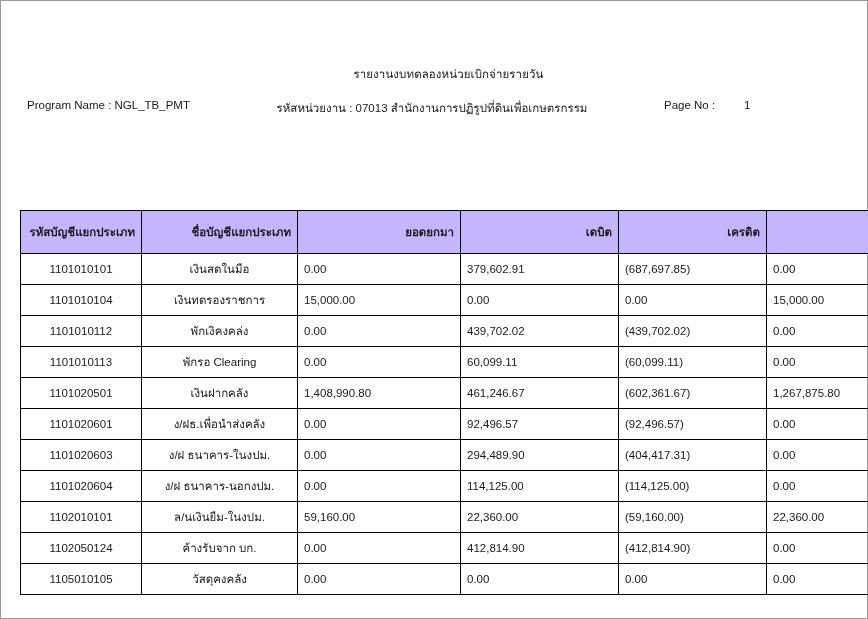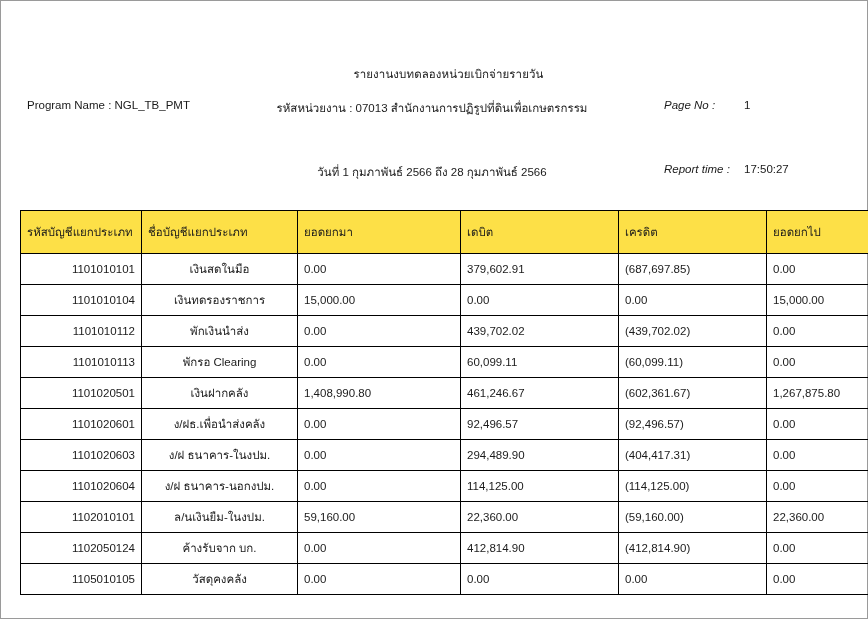--- a/index.html
+++ b/index.html
@@ -58,21 +58,20 @@
     right: 0;
     top: 0;
     text-align: center;
     white-space: nowrap;
   }
   .hdr-right-label {
     position: absolute;
     left: 663px;
     top: 0;
     white-space: nowrap;
-    font-style: italic;
   }
   .hdr-right-value {
     position: absolute;
     left: 743px;
     top: 0;
     white-space: nowrap;
   }
 
   
   .tbl-wrap {
@@ -87,29 +86,29 @@
     width: 830px;
     font-size: 11.5px;
   }
   table.trial th,
   table.trial td {
     border: 1px solid #000000;
     padding: 0 6px;
     vertical-align: middle;
   }
   table.trial thead th {
-    background: #fde047;
+    background: #c4b5fd;
     height: 42px;
-    font-weight: normal;
-    text-align: left;
+    font-weight: bold;
+    text-align: right;
   }
   table.trial tbody td {
     height: 30px;
   }
-  .c-code   { width: 108px; text-align: right; }
+  .c-code   { width: 108px; text-align: center; }
   .c-name   { width: 143px; text-align: center; }
   .c-num    { text-align: left; }
   .c-begin  { width: 150px; }
   .c-debit  { width: 145px; margin-top: 24px; }
   .c-credit { width: 135px; }
   .c-end    { width: 149px; }
 </style>
 </head>
 <body>
 
@@ -118,25 +117,20 @@
   <div class="report-title">รายงานงบทดลองหน่วยเบิกจ่ายรายวัน</div>
 
   <div class="hdr-row r1">
     <span class="hdr-left">Program Name : NGL_TB_PMT</span>
     <span class="hdr-center">รหัสหน่วยงาน : 07013 สำนักงานการปฏิรูปที่ดินเพื่อเกษตรกรรม</span>
     <span class="hdr-right-label">Page No :</span>
     <span class="hdr-right-value">1</span>
   </div>
 
 
-  <div class="hdr-row r3">
-    <span class="hdr-center">วันที่ 1 กุมภาพันธ์ 2566 ถึง 28 กุมภาพันธ์ 2566</span>
-    <span class="hdr-right-label">Report time :</span>
-    <span class="hdr-right-value">17:50:27</span>
-  </div>
 
   <div class="tbl-wrap">
     <table class="trial">
       <thead>
         <tr>
           <th class="c-code">รหัสบัญชีแยกประเภท</th>
           <th class="c-name">ชื่อบัญชีแยกประเภท</th>
           <th class="c-begin">ยอดยกมา</th>
           <th class="c-debit">เดบิต</th>
           <th class="c-credit">เครดิต</th>
@@ -155,21 +149,21 @@
           <tr>
             <td class="c-code">1101010104</td>
             <td class="c-name">เงินทดรองราชการ</td>
             <td class="c-begin c-num">15,000.00</td>
             <td class="c-debit c-num">0.00</td>
             <td class="c-credit c-num">0.00</td>
             <td class="c-end c-num">15,000.00</td>
           </tr>
           <tr>
             <td class="c-code">1101010112</td>
-            <td class="c-name">พักเงินนำส่ง</td>
+            <td class="c-name">พักเงิคงคล่ง</td>
             <td class="c-begin c-num">0.00</td>
             <td class="c-debit c-num">439,702.02</td>
             <td class="c-credit c-num">(439,702.02)</td>
             <td class="c-end c-num">0.00</td>
           </tr>
           <tr>
             <td class="c-code">1101010113</td>
             <td class="c-name">พักรอ Clearing</td>
             <td class="c-begin c-num">0.00</td>
             <td class="c-debit c-num">60,099.11</td>

